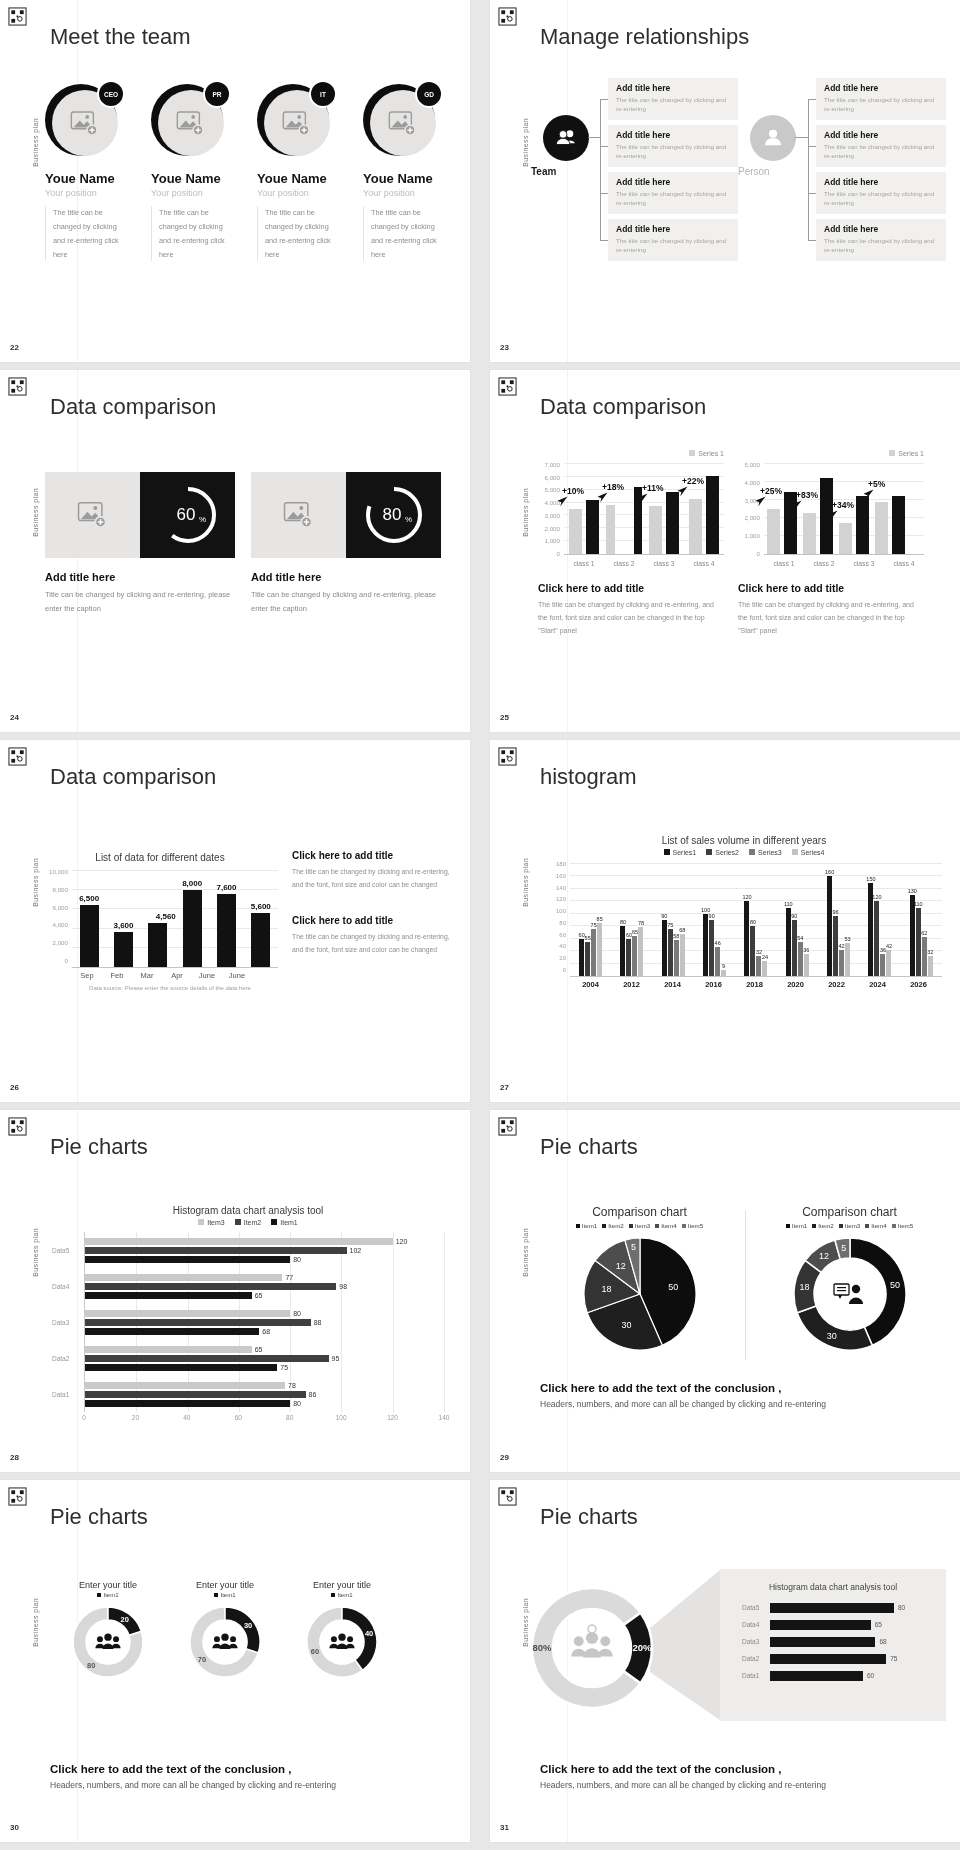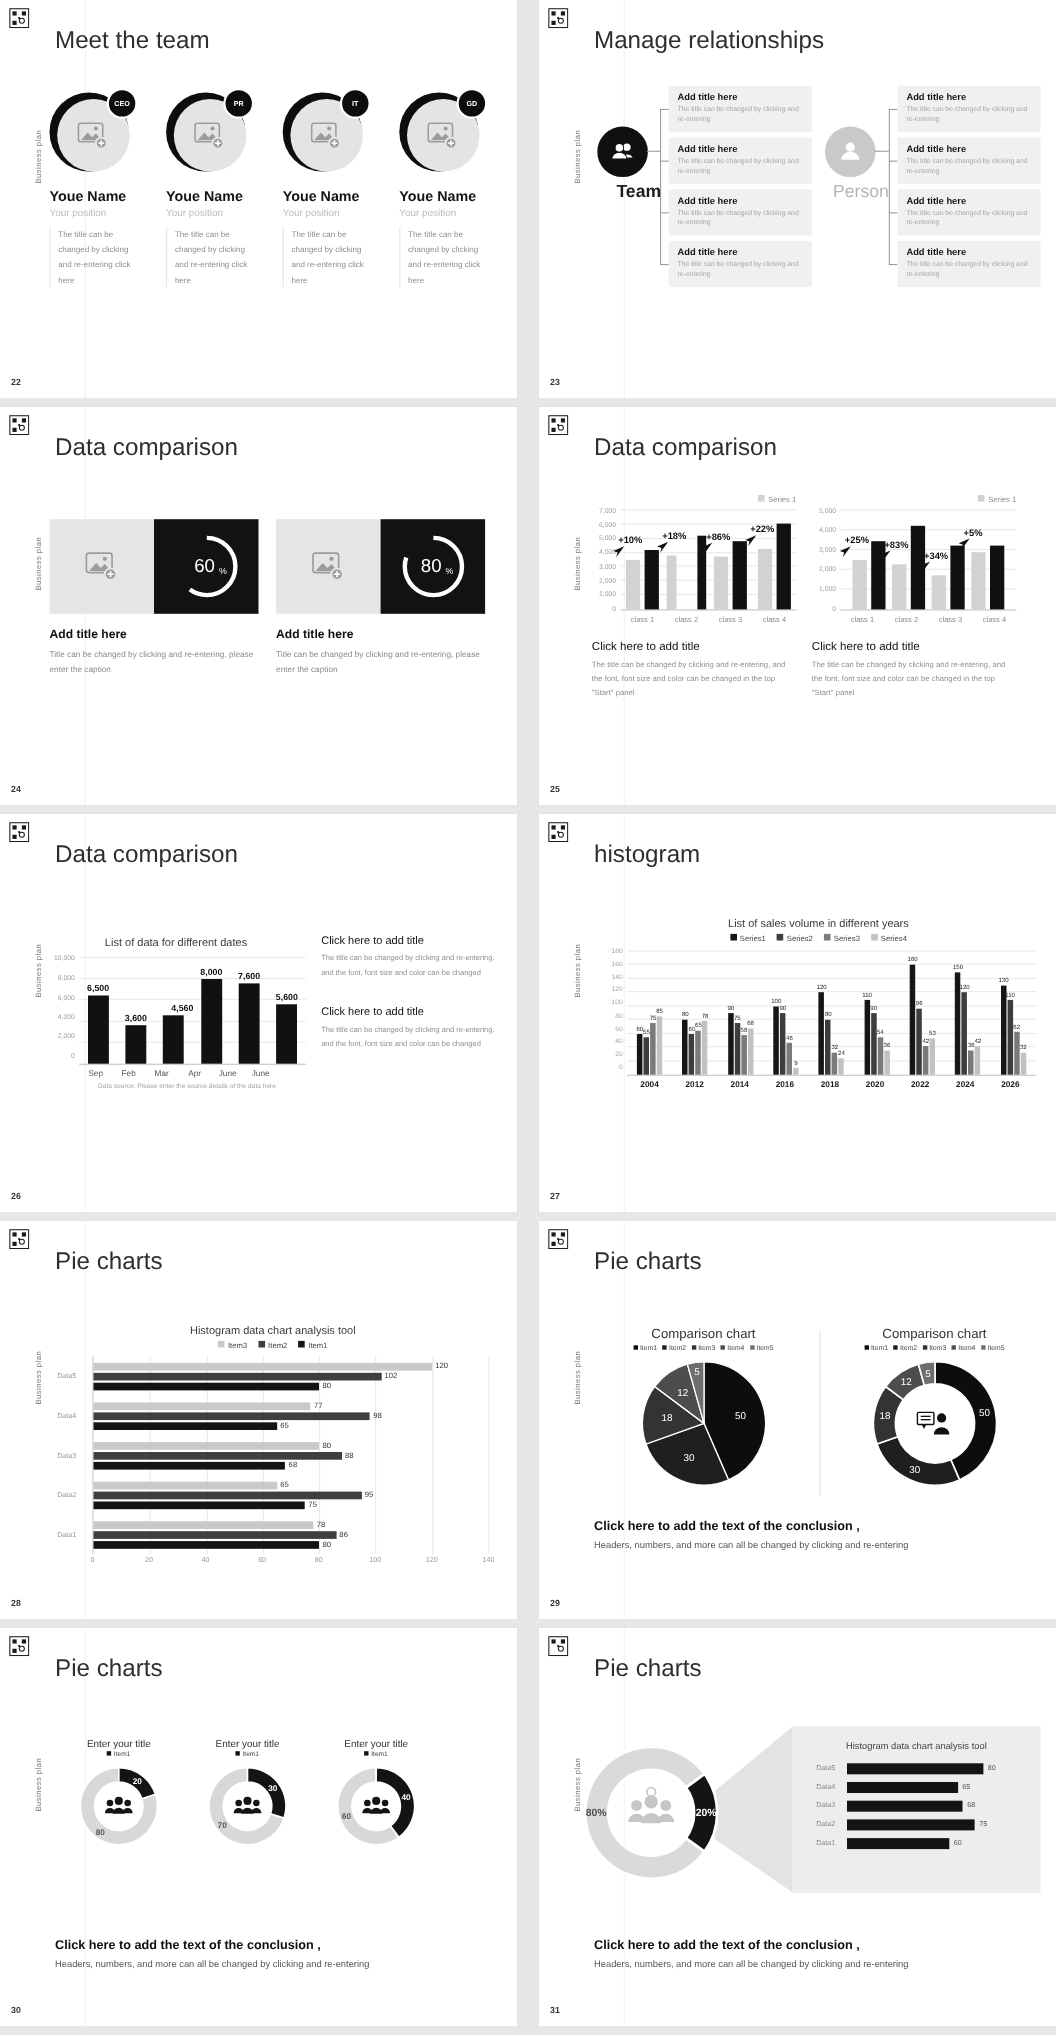--- a/index.html
+++ b/index.html
@@ -18,31 +18,31 @@
   .face{position:absolute;left:7px;top:6px;width:66px;height:66px;border-radius:50%;background:#e6e4e2;display:flex;align-items:center;justify-content:center;}
   .badge{position:absolute;right:-6px;top:-4px;width:24px;height:24px;border-radius:50%;background:#0d0d0d;color:#fff;font-size:6.5px;font-weight:700;display:flex;align-items:center;justify-content:center;border:2px solid #fff;}
   .mname{margin-top:13px;font-size:13px;font-weight:700;color:#141414;}
   .mpos{margin-top:2px;font-size:9px;color:#bcbcbc;}
   .mtext{margin-top:8px;font-size:7.3px;color:#8d8d8d;line-height:1.9;border-left:1px solid #e4e4e4;padding-left:7px;width:76px;}
   
   .rbox{position:absolute;width:130px;height:42px;background:#f1f0ef;padding:5px 8px;box-sizing:border-box;}
   .rbox-t{font-size:8.5px;font-weight:700;color:#141414;}
   .rbox-x{font-size:6.2px;color:#a5a5a5;line-height:1.5;margin-top:2px;}
   .cline{position:absolute;background:#9c9c9c;}
-  .glabel{position:absolute;width:70px;text-align:right;font-size:16px;}
+  .glabel{position:absolute;width:70px;text-align:left;font-size:10px;}
   
   .ctitle{text-align:center;font-size:10px;color:#3a3a3a;}
   .legend{display:flex;justify-content:center;align-items:center;gap:10px;font-size:7px;color:#8a8a8a;}
   .lgsq{display:inline-block;width:6px;height:6px;margin-right:3px;}
   .plot{position:relative;border-bottom:1px solid #c4c4c4;flex:1;}
   .grid{position:absolute;left:0;right:0;height:1px;background:#e9e9e9;}
   .vgrid{position:absolute;top:0;bottom:0;width:1px;background:#e9e9e9;}
   .yaxis{display:flex;flex-direction:column;justify-content:space-between;text-align:right;font-size:6.2px;color:#a2a2a2;padding-right:4px;box-sizing:border-box;}
   .xcell{text-align:center;font-size:6.8px;color:#8a8a8a;}
-  .blk-t{font-size:10.5px;font-weight:400;color:#111;}
+  .blk-t{font-size:10.5px;font-weight:700;color:#111;}
   .blk-x{font-size:7px;line-height:1.85;color:#8f8f8f;margin-top:5px;}
   .concl-t{font-size:11.5px;font-weight:700;color:#0f0f0f;}
   .concl-x{font-size:8.5px;color:#555;margin-top:5px;}
 </style>
 </head>
 <body>
 
 <div id="canvas">
 
   <div class="slide" style="left:0;top:0">
@@ -330,21 +330,21 @@
                     <div style="width: 13px; height: 48.8571px; background: rgb(210, 210, 210);"></div>
                     <div style="width: 13px; height: 66.8571px; background: rgb(17, 17, 17);"></div>
                     <div style="position: absolute; left: -4px; bottom: 61.8571px; font-size: 8.5px; font-weight: 700; color: rgb(13, 13, 13); white-space: nowrap;">+18%</div>
                     <svg width="11" height="11" style="position: absolute; left: -9px; bottom: 50.8571px;">
                       <path d="M10.5 0.5 L0.5 4.8 L4.4 6.2 L3.2 10.5 Z" fill="#111"></path>
                     </svg>
                   </div>
                   <div style="position: relative; width: 36px; height: 100%; display: flex; align-items: flex-end; justify-content: center; gap: 4px;">
                     <div style="width: 13px; height: 47.5714px; background: rgb(210, 210, 210);"></div>
                     <div style="width: 13px; height: 61.7143px; background: rgb(17, 17, 17);"></div>
-                    <div style="position: absolute; left: -4px; bottom: 60.5714px; font-size: 8.5px; font-weight: 700; color: rgb(13, 13, 13); white-space: nowrap;">+86%</div>
+                    <div style="position: absolute; left: -4px; bottom: 60.5714px; font-size: 8.5px; font-weight: 700; color: rgb(13, 13, 13); white-space: nowrap;">+11%</div>
                     <svg width="11" height="11" style="position: absolute; left: -9px; bottom: 49.5714px;">
                       <path d="M10.5 0.5 L0.5 4.8 L4.4 6.2 L3.2 10.5 Z" fill="#111"></path>
                     </svg>
                   </div>
                   <div style="position: relative; width: 36px; height: 100%; display: flex; align-items: flex-end; justify-content: center; gap: 4px;">
                     <div style="width: 13px; height: 55.2857px; background: rgb(210, 210, 210);"></div>
                     <div style="width: 13px; height: 78.4286px; background: rgb(17, 17, 17);"></div>
                     <div style="position: absolute; left: -4px; bottom: 68.2857px; font-size: 8.5px; font-weight: 700; color: rgb(13, 13, 13); white-space: nowrap;">+22%</div>
                     <svg width="11" height="11" style="position: absolute; left: -9px; bottom: 57.2857px;">
                       <path d="M10.5 0.5 L0.5 4.8 L4.4 6.2 L3.2 10.5 Z" fill="#111"></path>
@@ -370,21 +370,21 @@
                 <div>2,000</div>
                 <div>1,000</div>
                 <div>0</div>
               </div>
               <div class="plot" style="height: 90px;">
                 <div class="grid" style="bottom: 18px;"></div>
                 <div class="grid" style="bottom: 36px;"></div>
                 <div class="grid" style="bottom: 54px;"></div>
                 <div class="grid" style="bottom: 72px;"></div>
                 <div class="grid" style="bottom: 90px;"></div>
-                <div style="position: absolute; inset: 0px; display: flex; justify-content: center; align-items: flex-end;">
+                <div style="position: absolute; inset: 0px; display: flex; justify-content: flex-start; align-items: flex-end;">
                   <div style="position: relative; width: 36px; height: 100%; display: flex; align-items: flex-end; justify-content: center; gap: 4px;">
                     <div style="width: 13px; height: 45px; background: rgb(210, 210, 210);"></div>
                     <div style="width: 13px; height: 62.1px; background: rgb(17, 17, 17);"></div>
                     <div style="position: absolute; left: -4px; bottom: 58px; font-size: 8.5px; font-weight: 700; color: rgb(13, 13, 13); white-space: nowrap;">+25%</div>
                     <svg width="11" height="11" style="position: absolute; left: -9px; bottom: 47px;">
                       <path d="M10.5 0.5 L0.5 4.8 L4.4 6.2 L3.2 10.5 Z" fill="#111"></path>
                     </svg>
                   </div>
                   <div style="position: relative; width: 36px; height: 100%; display: flex; align-items: flex-end; justify-content: center; gap: 4px;">
                     <div style="width: 13px; height: 41.4px; background: rgb(210, 210, 210);"></div>

